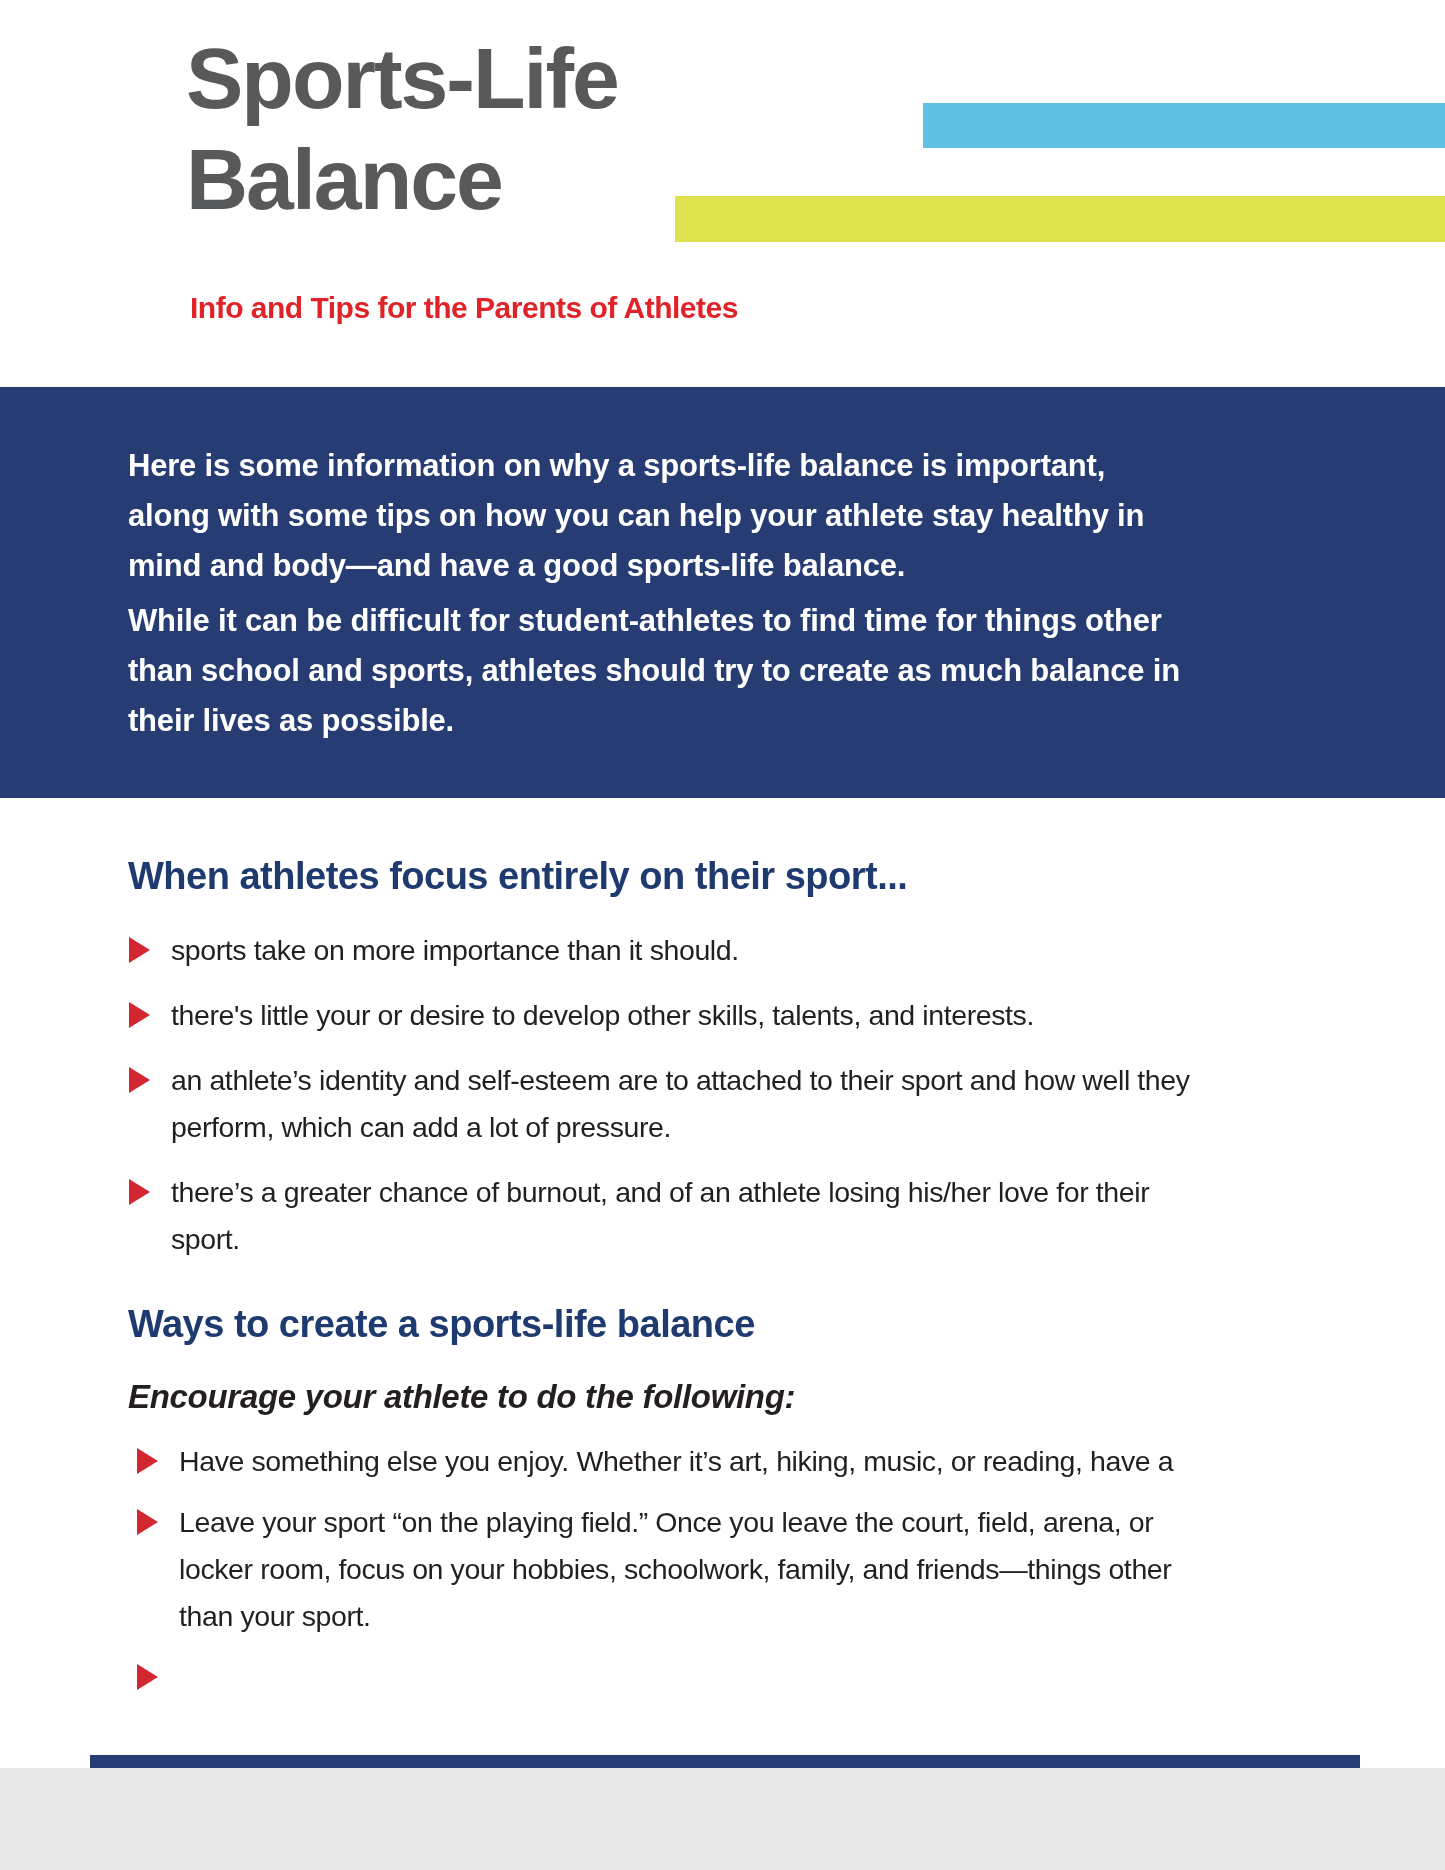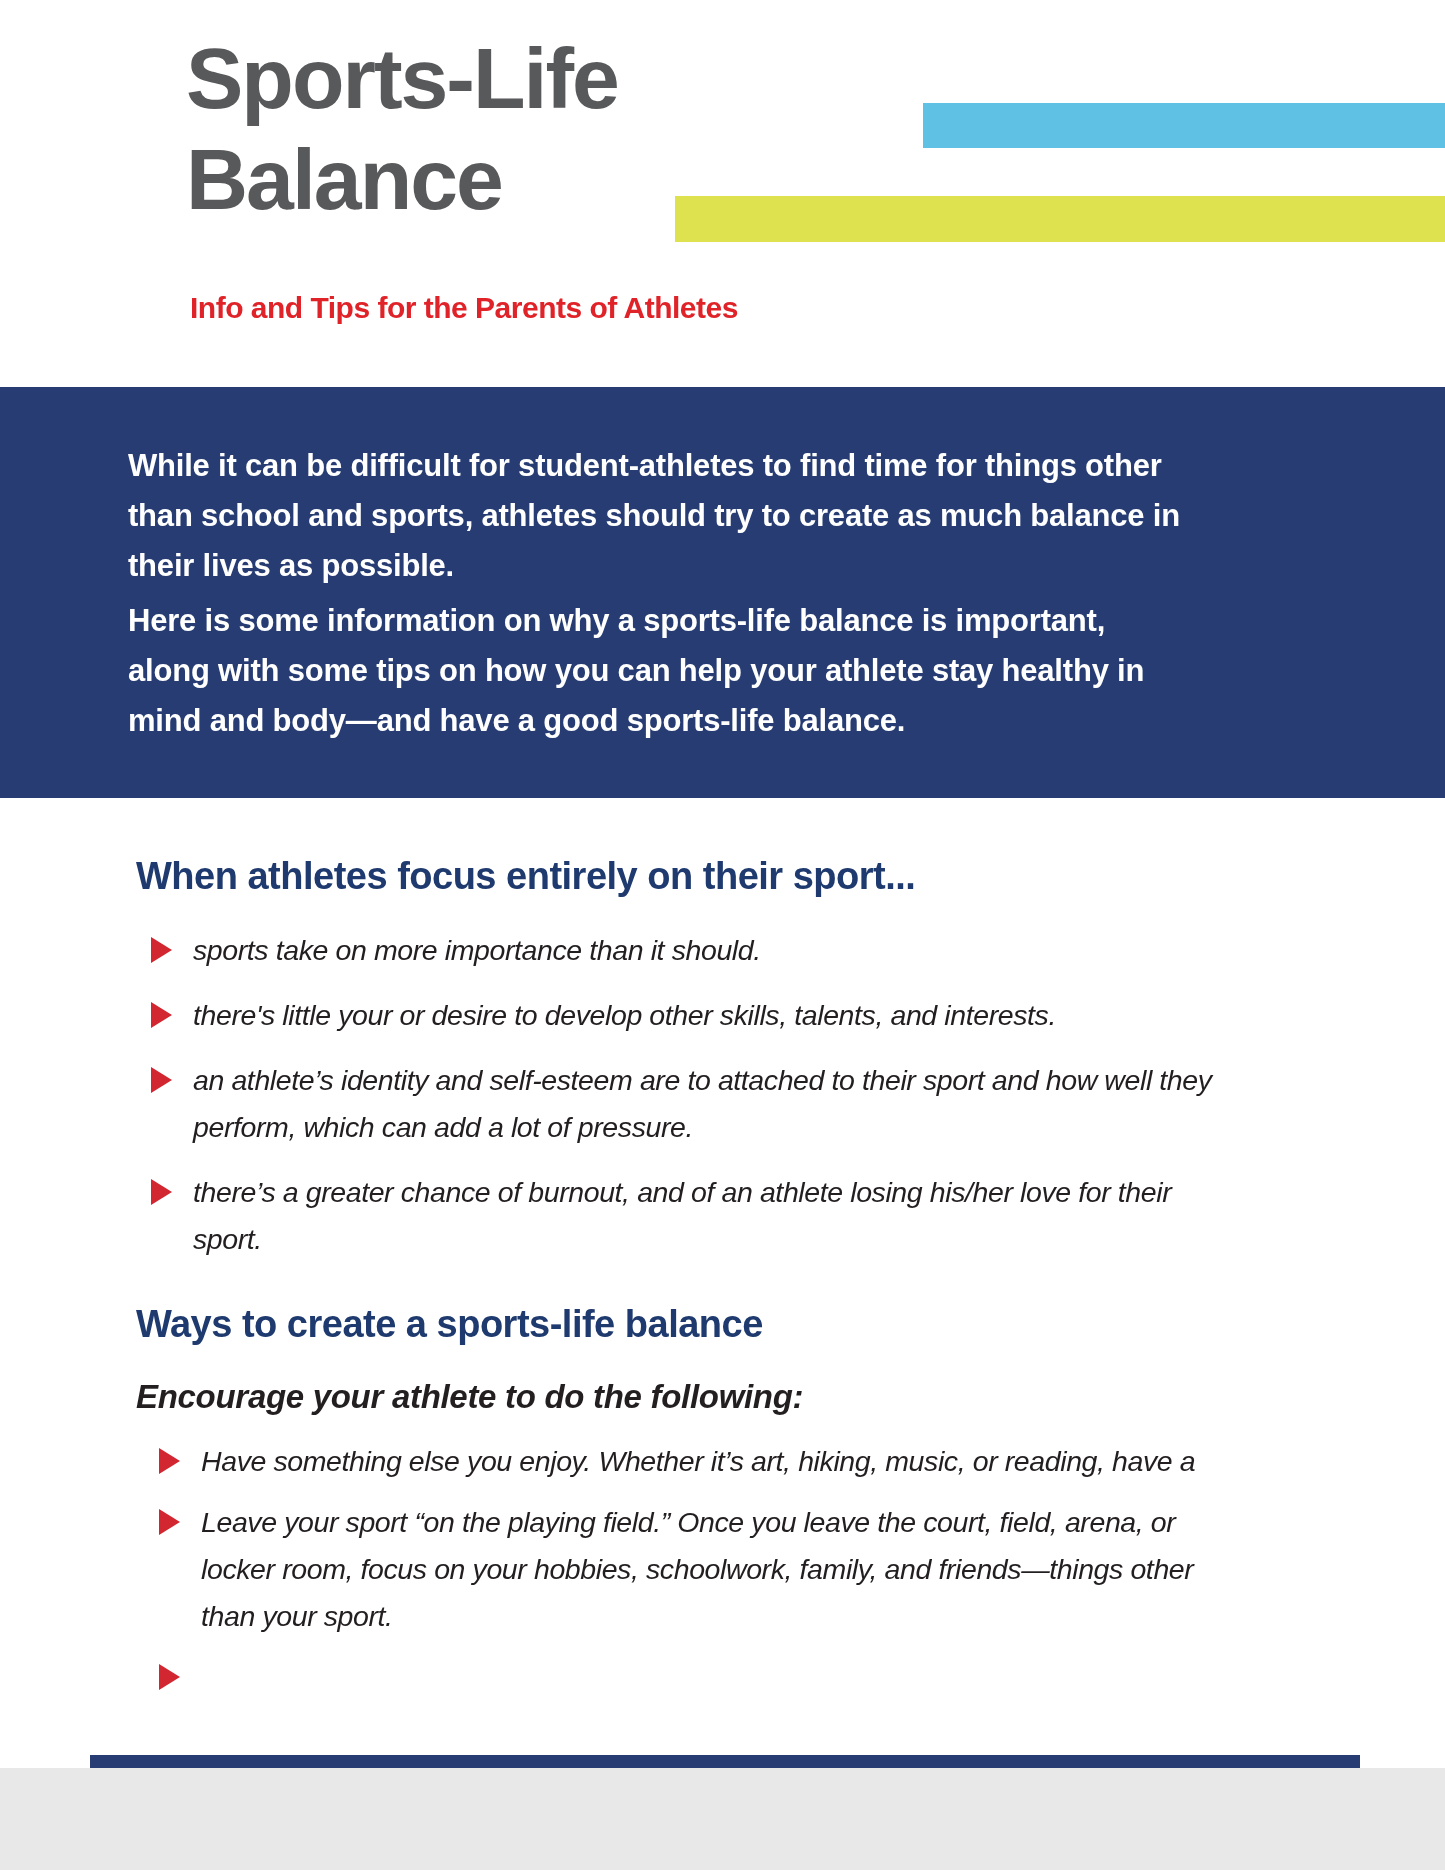--- a/index.html
+++ b/index.html
@@ -31,34 +31,34 @@
     background:var(--navy,#263c72);
     box-sizing:border-box;
     padding:54px 80px 0 128px;
   }
   .intro p{margin:0 0 5px 0;}
   .intro .line{
     display:block;color:#ffffff;font-weight:700;
     font-size:31px;line-height:50px;letter-spacing:-0.2px;white-space:nowrap;
   }
   
-  .section{position:absolute;left:8px;right:0;}
+  .section{position:absolute;left:0;right:0;}
   .sec1{top:850px;}
   .sec2{top:1298px;}
   h2{
     margin:0 0 25px 128px;
     font-size:38px;line-height:52px;font-weight:700;letter-spacing:-0.5px;
     color:var(--heading_navy,#1e3a6e);
   }
   .subhead{
     margin:14px 0 0 128px;
     font-size:33px;line-height:44px;font-weight:700;font-style:italic;
     letter-spacing:-0.3px;color:var(--body_text,#231f20);
   }
-  ul.bullets{list-style:none;margin:18px;padding:0;font-style:italic;}
+  ul.bullets{list-style:none;margin:4px;padding:0;}
   .sec2 ul.bullets{margin-top:19px;padding-left:8px;}
   ul.bullets li{display:flex;margin:0 0 14px 125px;}
   .sec1 ul.bullets li{margin-bottom:18px;}
   .tri{
     flex:none;width:0;height:0;margin-top:10px;
     border-left:21px solid var(--bullet_red,#d22630);
     border-top:13px solid transparent;
     border-bottom:13px solid transparent;
   }
   .btext{margin-left:21px;font-size:28.5px;line-height:47px;letter-spacing:-0.4px;color:var(--body_text,#231f20);}
@@ -78,28 +78,28 @@
   <div class="bar-blue"></div>
   <div class="bar-yellow"></div>
   <div class="title">
     <div>Sports-Life</div>
     <div>Balance</div>
   </div>
   <div class="subtitle">Info and Tips for the Parents of Athletes</div>
 
   <div class="intro">
     <p>
+      <span class="line">Here is some information on why a sports-life balance is important,</span>
+      <span class="line">along with some tips on how you can help your athlete stay healthy in</span>
+      <span class="line">mind and body—and have a good sports-life balance.</span>
+    </p>
+    <p>
       <span class="line">While it can be difficult for student-athletes to find time for things other</span>
       <span class="line">than school and sports, athletes should try to create as much balance in</span>
       <span class="line">their lives as possible.</span>
-    </p>
-    <p>
-      <span class="line">Here is some information on why a sports-life balance is important,</span>
-      <span class="line">along with some tips on how you can help your athlete stay healthy in</span>
-      <span class="line">mind and body—and have a good sports-life balance.</span>
     </p>
   </div>
 
   <div class="section sec1">
     <h2>When athletes focus entirely on their sport...</h2>
     <ul class="bullets">
       <li>
         <span class="tri"></span>
         <span class="btext">
           <span class="line">sports take on more importance than it should.</span>

